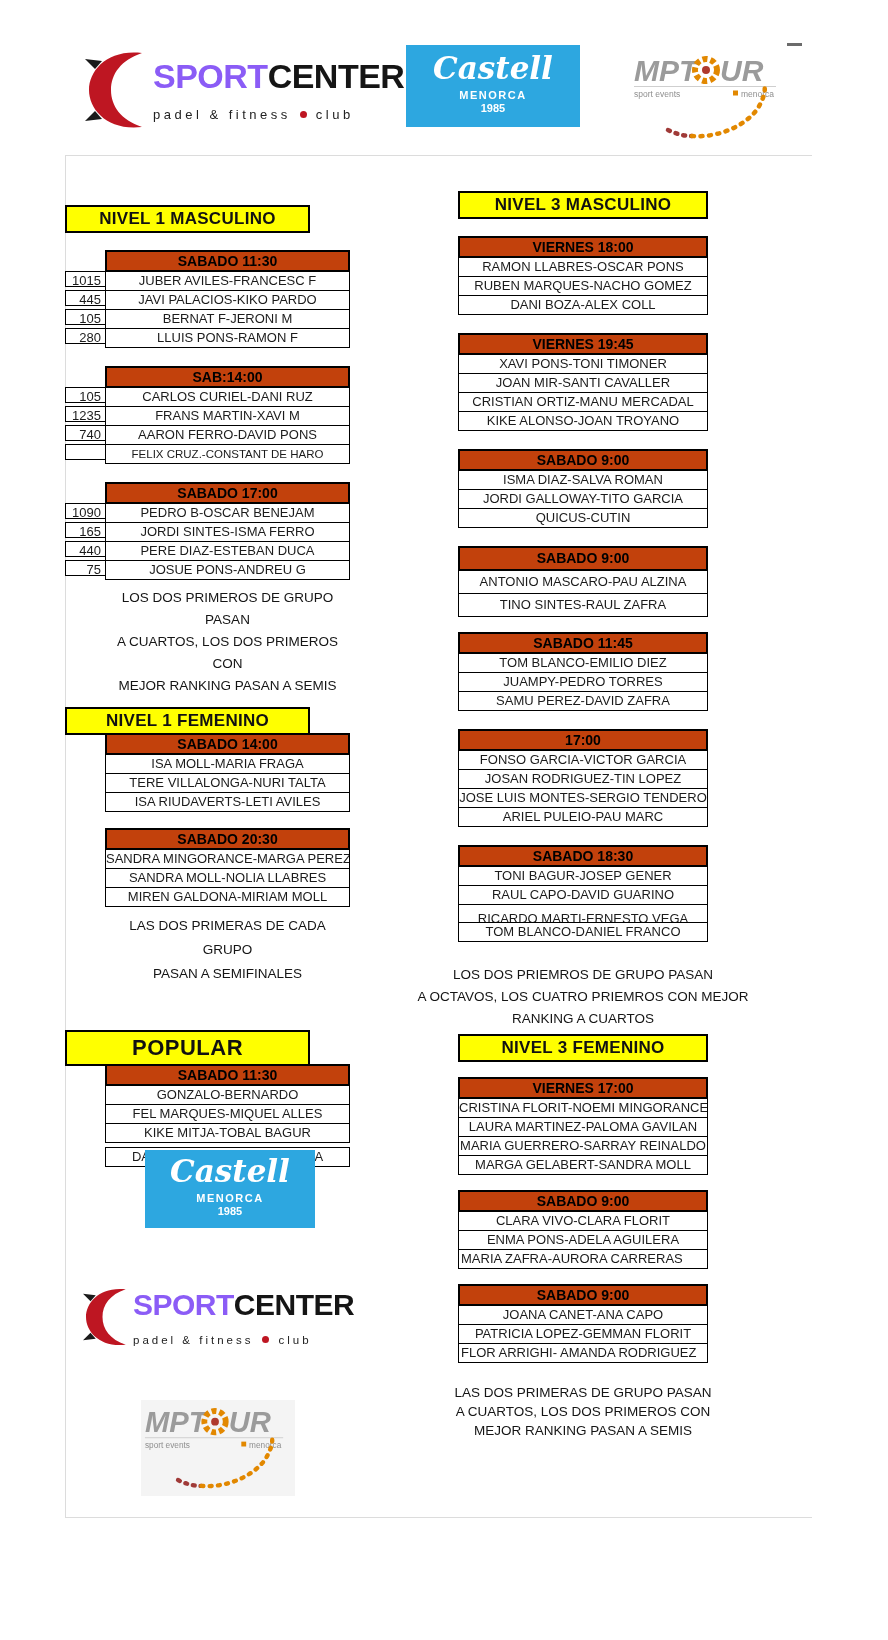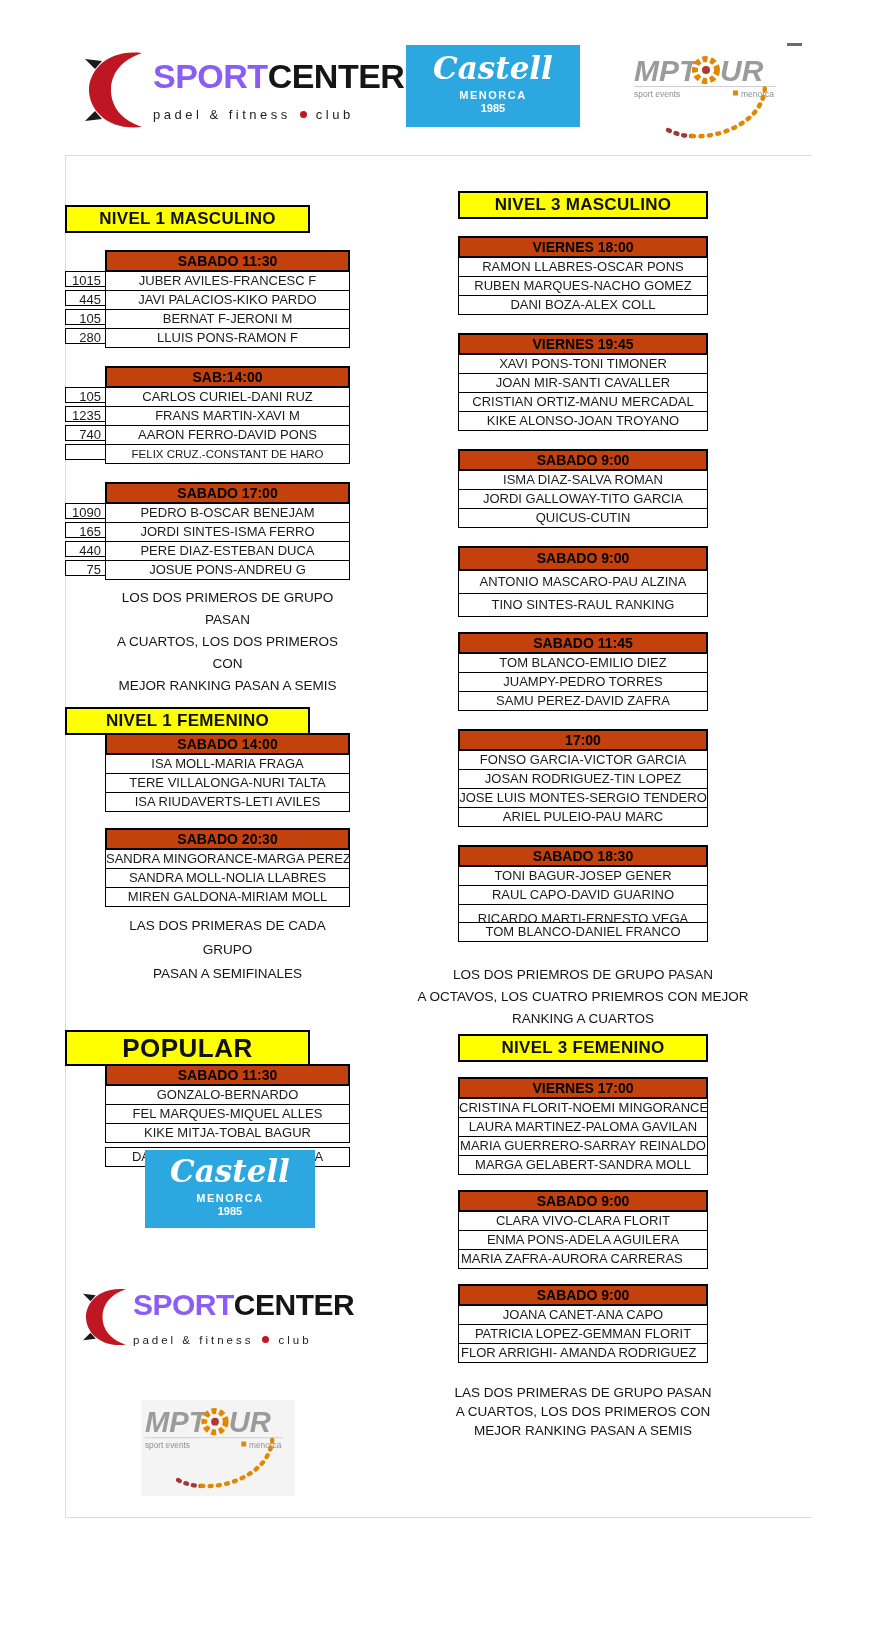--- a/index.html
+++ b/index.html
@@ -12,21 +12,21 @@
   .dash{position:absolute;left:787px;top:43px;width:15px;height:3px;background:#6b6b6b;}
 
   
   .colL{position:absolute;left:65px;top:205px;width:285px;}
   .colR{position:absolute;left:458px;top:191px;width:250px;}
 
   .title{box-sizing:border-box;border:2px solid #000;background:#ffff00;
          font-weight:bold;font-size:17px;text-align:center;height:28px;line-height:24px;letter-spacing:.3px;}
   .colL .title{width:245px;}
   .colR .title{width:250px;}
-  .title.popular{height:36px;line-height:32px;font-size:26px;letter-spacing:.5px;}
+  .title.popular{height:36px;line-height:32px;font-size:22px;letter-spacing:.5px;}
 
   .grp{margin-top:19px;}
   .colL .grp.noranks{margin-left:40px;width:245px;}
   .colR .grp{width:250px;}
   .grp.attached{margin-top:-2px;}
 
   .row{display:flex;margin-top:-1px;}
   .cell{box-sizing:border-box;border:1px solid #000;background:#fff;height:20px;line-height:18px;
         font-size:13px;text-align:center;flex:1;color:#1b1b1b;white-space:nowrap;overflow:hidden;}
   .time{background:#c2410c;border:2px solid #000;font-weight:bold;font-size:14px;height:22px;line-height:18px;color:#000;}
@@ -304,21 +304,21 @@
   </div>
 
   <div class="grp tall">
     <div class="row">
         <div class="cell time">SABADO 9:00</div>
       </div>
     <div class="row">
         <div class="cell">ANTONIO MASCARO-PAU ALZINA</div>
       </div>
     <div class="row">
-        <div class="cell">TINO SINTES-RAUL RANKING</div>
+        <div class="cell">TINO SINTES-RAUL ZAFRA</div>
       </div>
   </div>
 
   <div class="grp" style="margin-top:16px;">
     <div class="row">
         <div class="cell time">SABADO 11:45</div>
       </div>
     <div class="row">
         <div class="cell">TOM BLANCO-EMILIO DIEZ</div>
       </div>

